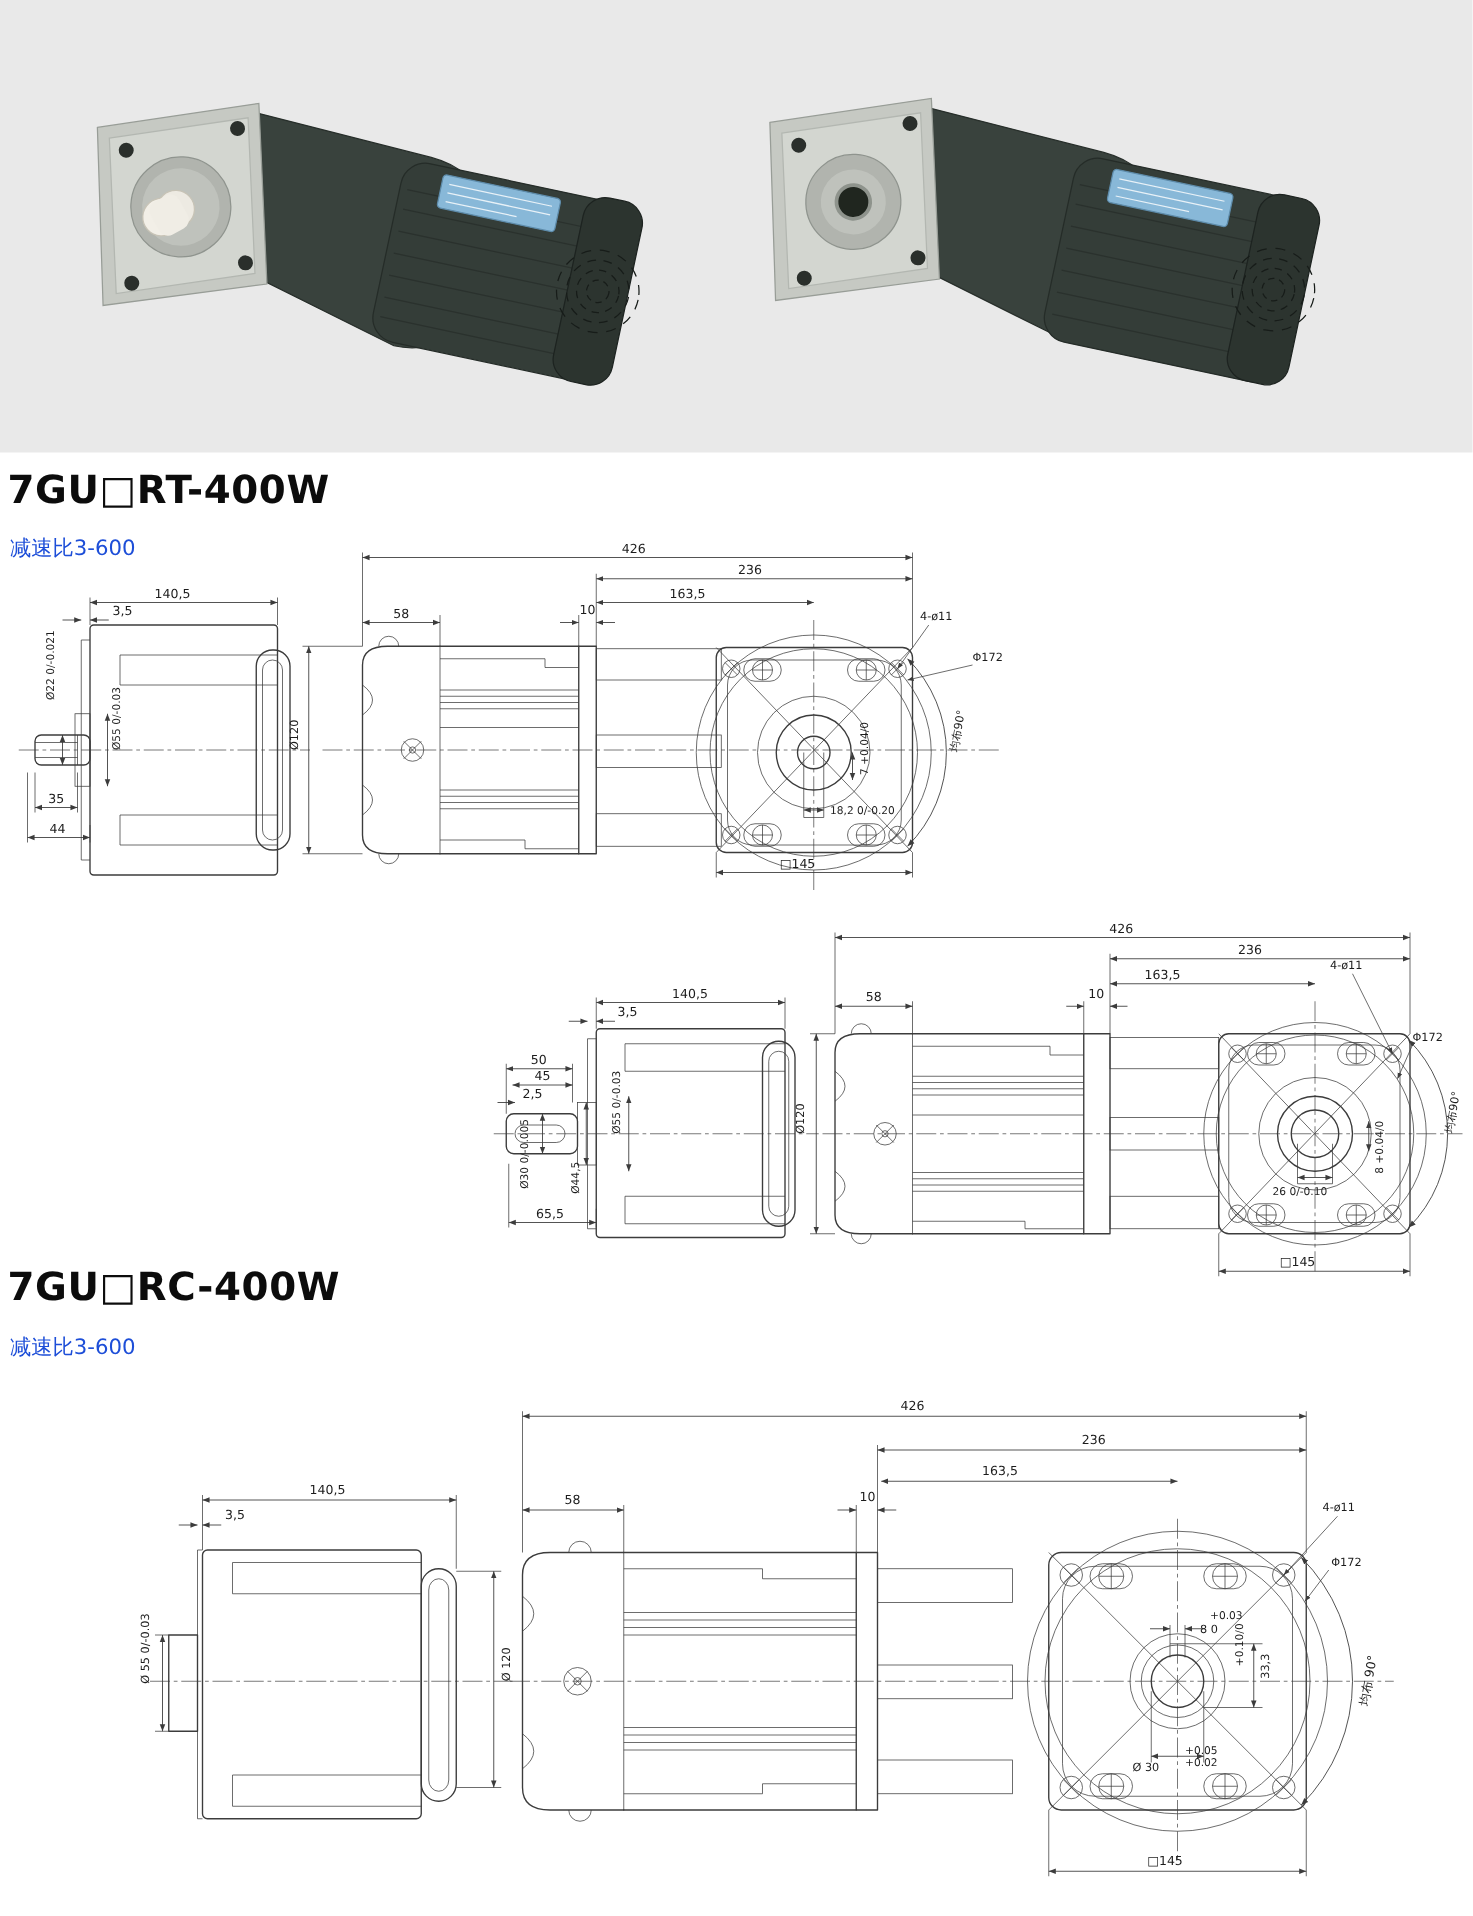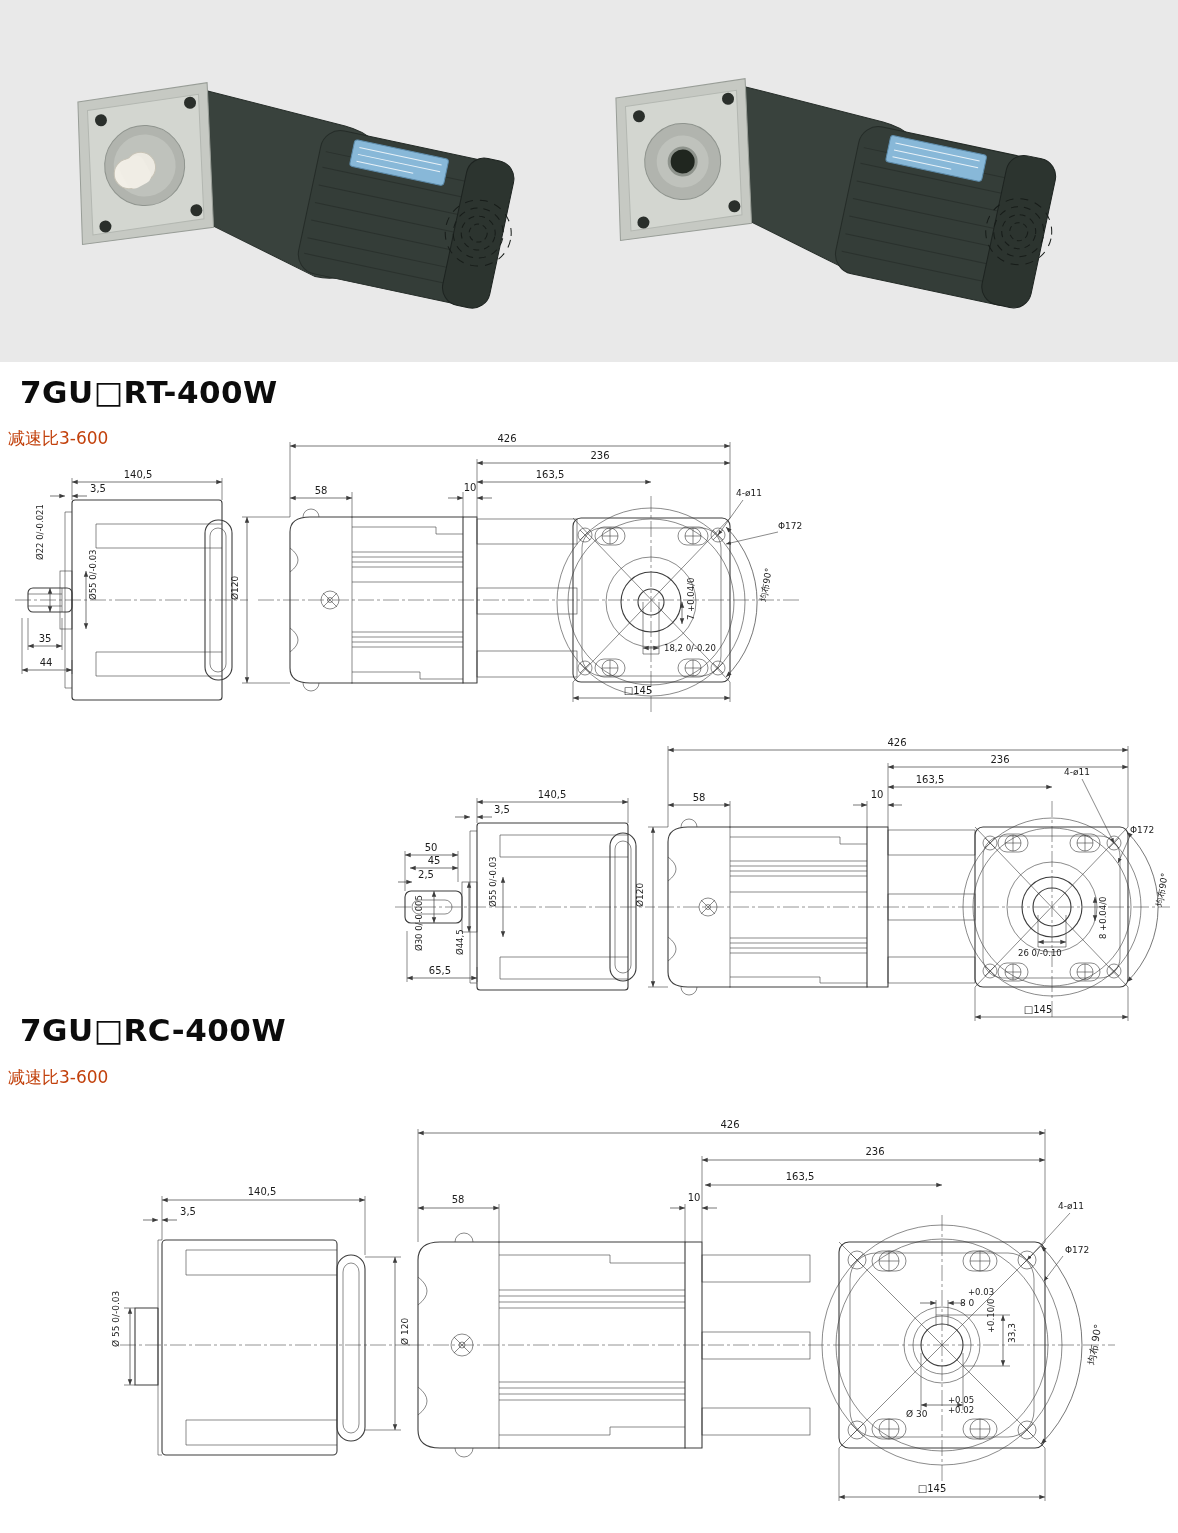--- a/index.html
+++ b/index.html
@@ -1,24 +1,24 @@
 <!DOCTYPE html>
 <html><head>
 <meta charset="utf-8">
 <style>
   html,body{margin:0;padding:0}
   body{width:1178px;height:1533px;position:relative;background:#fff;
        font-family:"Liberation Sans",sans-serif;overflow:hidden}
   .banner{position:absolute;top:0;left:0;width:1178px;height:362px;background:#e9e9e9}
-  h1.model{position:absolute;left:20px;margin:0;font-family:"DejaVu Sans",sans-serif;
+  h1.model{position:absolute;left:6px;margin:0;font-family:"DejaVu Sans",sans-serif;
        font-weight:bold;font-size:31px;color:#0c0c0c;letter-spacing:.5px}
   #model-rt{top:374px}
   #model-rc{top:1012px}
   .ratio{position:absolute;left:8px;font-family:"DejaVu Sans",sans-serif;
-       font-size:17px;color:#c2410c}
+       font-size:17px;color:#1d4ed8}
   #ratio-rt{top:427px}
   #ratio-rc{top:1066px}
   svg.drawing{position:absolute}
   #d1{left:10px;top:432px;width:860px;height:300px}
   #d2{left:370px;top:735px;width:808px;height:295px}
   #d3{left:110px;top:1105px;width:1068px;height:428px}
   .ln{fill:none;stroke:#3c3c3c;stroke-width:1.1;stroke-linecap:round;stroke-linejoin:round}
   .tn{fill:none;stroke:#3c3c3c;stroke-width:.6}
   .dm{fill:none;stroke:#3c3c3c;stroke-width:.7}
   .cl{fill:none;stroke:#3c3c3c;stroke-width:.55;stroke-dasharray:16 3 3 3}

